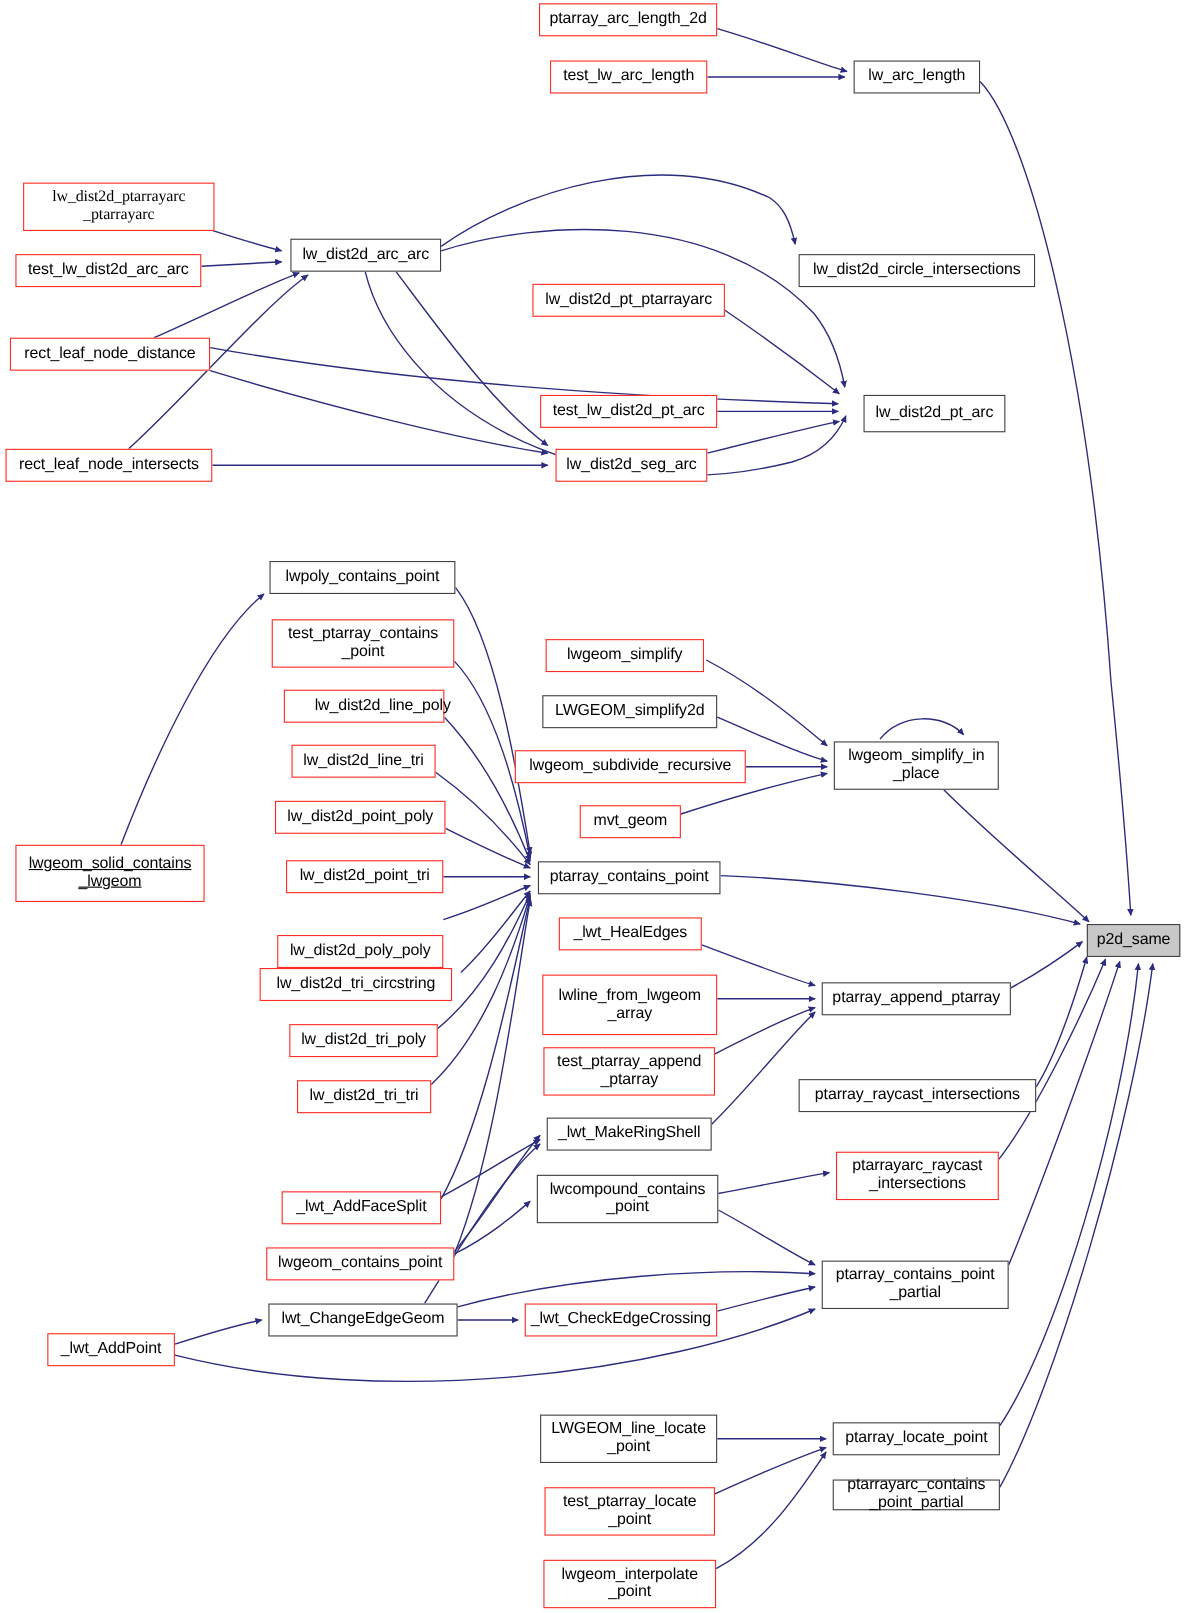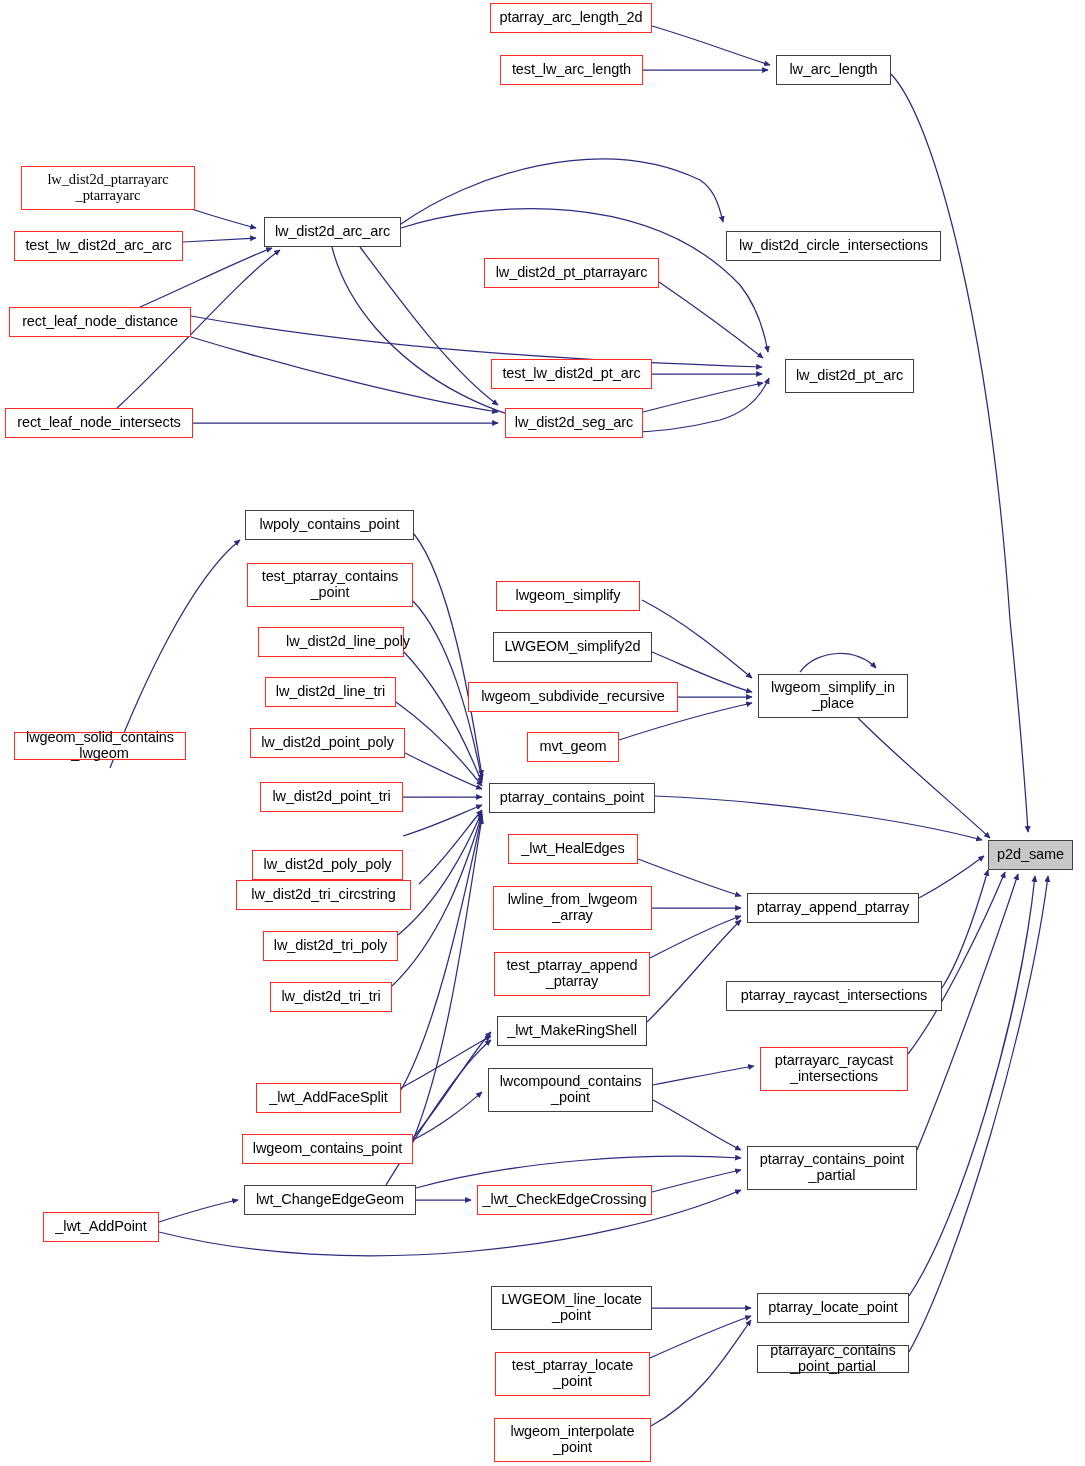--- a/index.html
+++ b/index.html
@@ -143,28 +143,28 @@
       <div class="node red" style="left: 480px; top: 581px; width: 144px; height: 30px; margin-left: 16px;">lwgeom_simplify</div>
       <div class="node red" style="left: 258px; top: 627px; width: 146px; height: 30px; padding-left: 34px;">lw_dist2d_line_poly</div>
       <div class="node black" style="left: 493px; top: 632px; width: 159px; height: 30px;">LWGEOM_simplify2d</div>
       <div class="node black" style="left: 758px; top: 674px; width: 150px; height: 44px;">lwgeom_simplify_in
 _place</div>
       <div class="node red" style="left: 265px; top: 677px; width: 131px; height: 30px;">lw_dist2d_line_tri</div>
       <div class="node red" style="left: 468px; top: 682px; width: 210px; height: 30px;">lwgeom_subdivide_recursive</div>
       <div class="node red" style="left: 250px; top: 728px; width: 155px; height: 30px;">lw_dist2d_point_poly</div>
       <div class="node red" style="left: 527px; top: 732px; width: 92px; height: 30px;">mvt_geom</div>
       <div class="node red" style="left: 260px; top: 782px; width: 143px; height: 30px;">lw_dist2d_point_tri</div>
-      <div class="node red" style="left: 14px; top: 732px; width: 172px; height: 28px;">lwgeom_solid_contains
+      <div class="node red" style="left: 14px; top: 768px; width: 172px; height: 52px; text-decoration: underline;">lwgeom_solid_contains
 _lwgeom</div>
       <div class="node black" style="left: 489px; top: 783px; width: 166px; height: 30px;">ptarray_contains_point</div>
       <div class="node red" style="left: 252px; top: 830px; width: 151px; height: 30px; margin-top: 20px;">lw_dist2d_poly_poly</div>
       <div class="node current" style="left: 988px; top: 840px; width: 85px; height: 30px;">p2d_same</div>
       <div class="node red" style="left: 508px; top: 834px; width: 130px; height: 30px;">_lwt_HealEdges</div>
       <div class="node red" style="left: 236px; top: 880px; width: 175px; height: 30px;">lw_dist2d_tri_circstring</div>
-      <div class="node red" style="left: 493px; top: 886px; width: 159px; height: 44px;">lwline_from_lwgeom
+      <div class="node red" style="left: 493px; top: 886px; width: 159px; height: 55px;">lwline_from_lwgeom
 _array</div>
       <div class="node black" style="left: 747px; top: 893px; width: 172px; height: 30px;">ptarray_append_ptarray</div>
       <div class="node red" style="left: 263px; top: 931px; width: 135px; height: 30px;">lw_dist2d_tri_poly</div>
       <div class="node red" style="left: 494px; top: 952px; width: 156px; height: 44px;">test_ptarray_append
 _ptarray</div>
       <div class="node red" style="left: 270px; top: 982px; width: 122px; height: 30px;">lw_dist2d_tri_tri</div>
       <div class="node black" style="left: 726px; top: 981px; width: 216px; height: 30px;">ptarray_raycast_intersections</div>
       <div class="node black" style="left: 497px; top: 1016px; width: 150px; height: 30px;">_lwt_MakeRingShell</div>
       <div class="node red" style="left: 760px; top: 1047px; width: 148px; height: 44px;">ptarrayarc_raycast
 _intersections</div>

